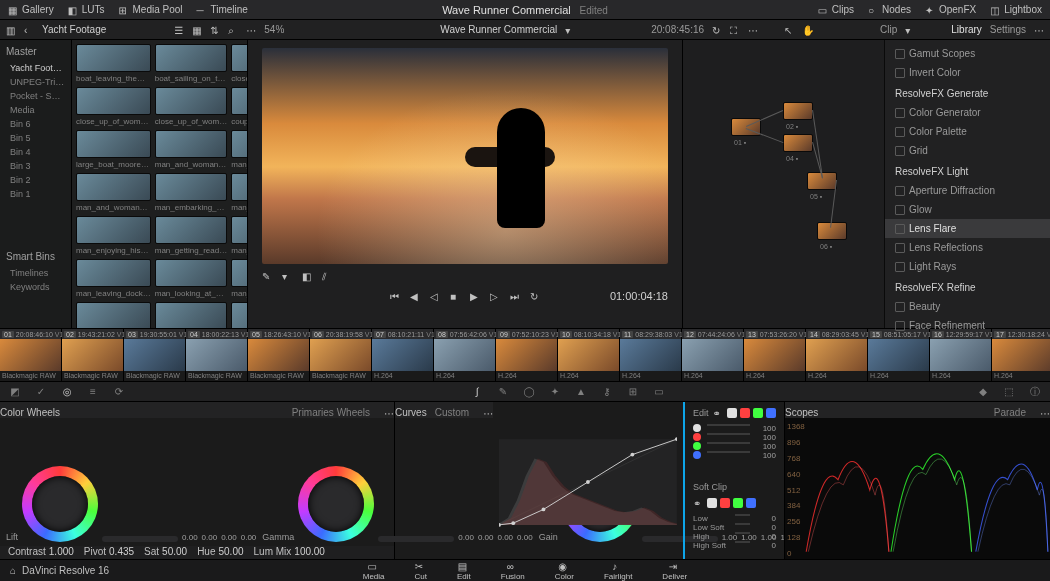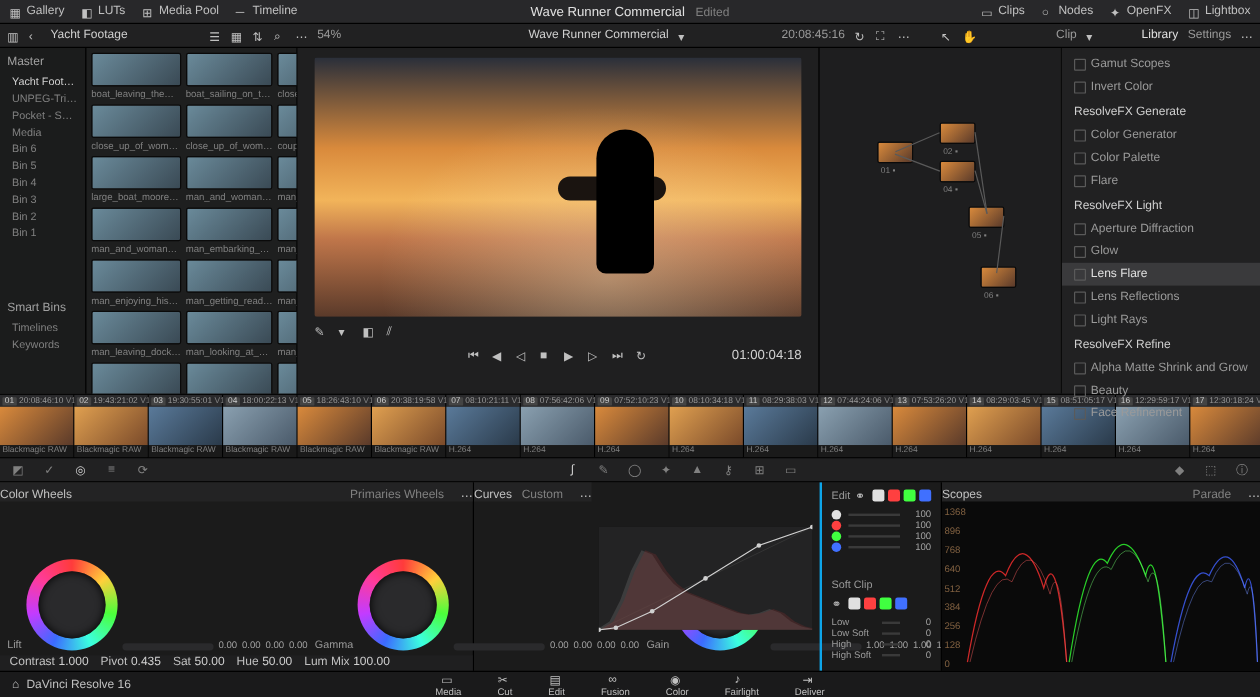--- a/index.html
+++ b/index.html
@@ -87,21 +87,21 @@
 .wheel .wnums span{font-size:8px;color:#a0a0a0}
 #wheels-foot{height:16px;padding:0 8px;display:flex;align-items:flex-start;gap:10px;font-size:8px;color:#9a9a9a;background:#1f1f20}
 #wheels-foot .wf{display:flex;gap:3px}
 
 #curves{width:290px;border-right:2px solid #0ea5e9;display:flex;flex-direction:row}
 #curves-body{flex:1;padding:6px;position:relative}
 #curves-svg{width:100%;height:100%}
 #curves-side{width:100px;border-right:1px solid #000;display:flex;flex-direction:column;padding:6px 8px;gap:6px}
 .chip-row{display:flex;gap:3px;align-items:center}
 .chip{width:10px;height:10px;border-radius:2px;cursor:pointer}
-.cslider{display:flex;align-items:center;gap:6px}
+.cslider{display:flex;gap:6px}
 .cslider .csdot{width:8px;height:8px;border-radius:50%}
 .cslider .cstrack{flex:1;height:2px;background:#3a3a3a;position:relative}
 .cslider .csval{font-size:8px;color:#a0a0a0;width:20px;text-align:right}
 .sect-label{font-size:9px;color:#9a9a9a;margin-top:16px}
 
 #scopes{flex:1;display:flex;flex-direction:column}
 #scopes-body{flex:1;background:#0a0a0a;position:relative;overflow:hidden}
 .scope-scale{position:absolute;left:2px;top:0;bottom:0;width:22px;display:flex;flex-direction:column;justify-content:space-between;padding:4px 0}
 .scope-scale span{font-size:8px;color:#806040}
 
@@ -346,29 +346,28 @@
       <div class="nline" style="left: 130px; top: 102px; width: 37.3631px; transform: rotate(74.4759deg); transform-origin: 0px 0px;"></div>
       <div class="nline" style="left: 154px; top: 140px; width: 48.3735px; transform: rotate(97.125deg); transform-origin: 0px 0px;"></div>
     </div>
 
   <div id="fx-col">
       <div class="fx-item">Gamut Scopes</div>
       <div class="fx-item">Invert Color</div>
       <div class="fx-cat">ResolveFX Generate</div>
       <div class="fx-item">Color Generator</div>
       <div class="fx-item">Color Palette</div>
-      <div class="fx-item">Flare</div>
+      <div class="fx-item">Grid</div>
       <div class="fx-cat">ResolveFX Light</div>
       <div class="fx-item">Aperture Diffraction</div>
       <div class="fx-item">Glow</div>
       <div class="fx-item sel">Lens Flare</div>
       <div class="fx-item">Lens Reflections</div>
       <div class="fx-item">Light Rays</div>
       <div class="fx-cat">ResolveFX Refine</div>
-      <div class="fx-item">Alpha Matte Shrink and Grow</div>
       <div class="fx-item">Beauty</div>
       <div class="fx-item">Face Refinement</div>
     </div>
 </div>
 
 <div id="strip">
     <div class="sclip">
       <div class="shead">
         <span class="sn">01</span>
         <span class="stc">20:08:46:10</span>

